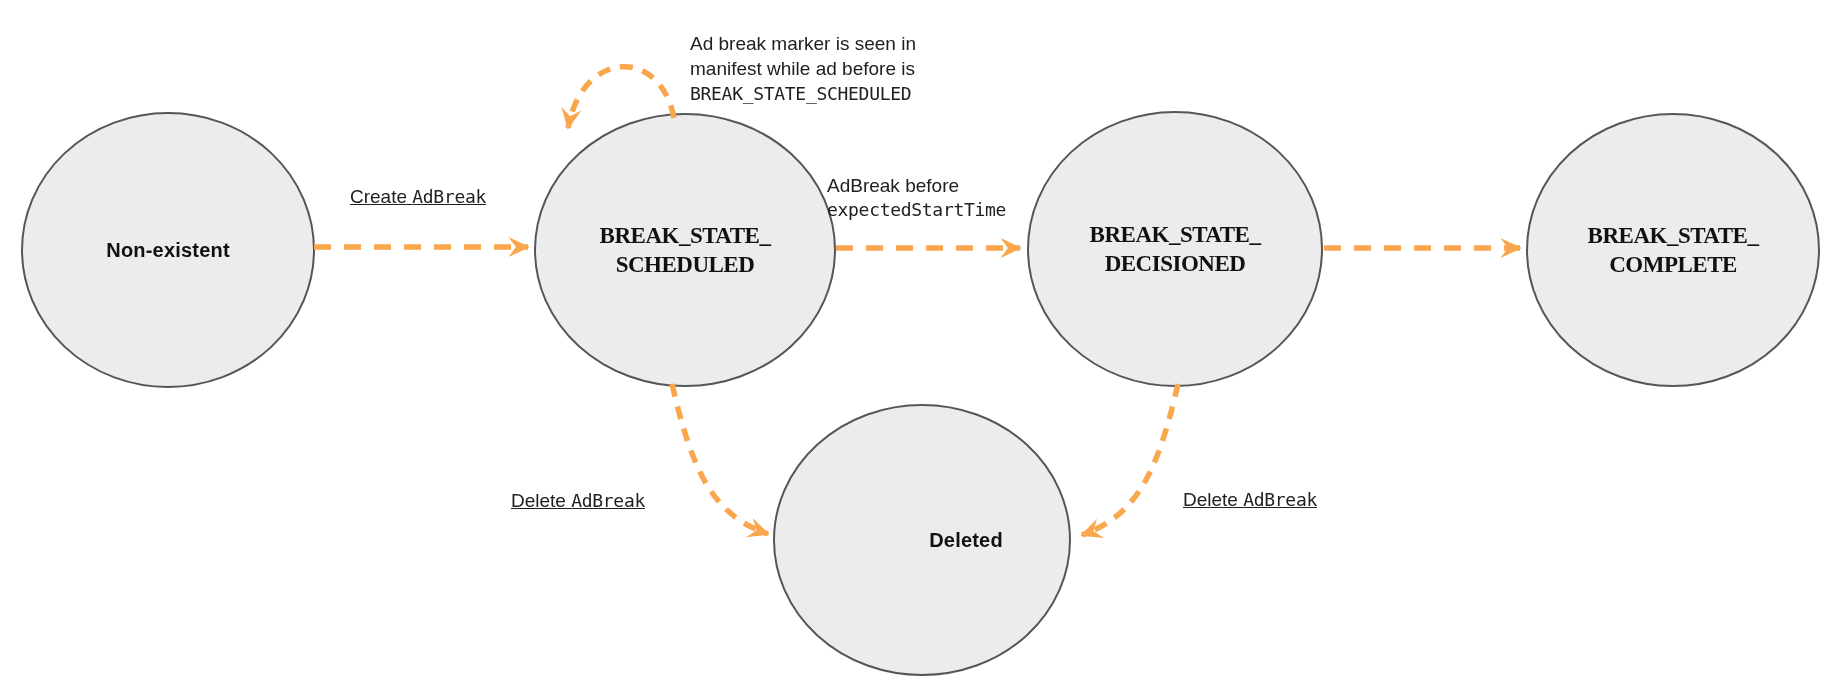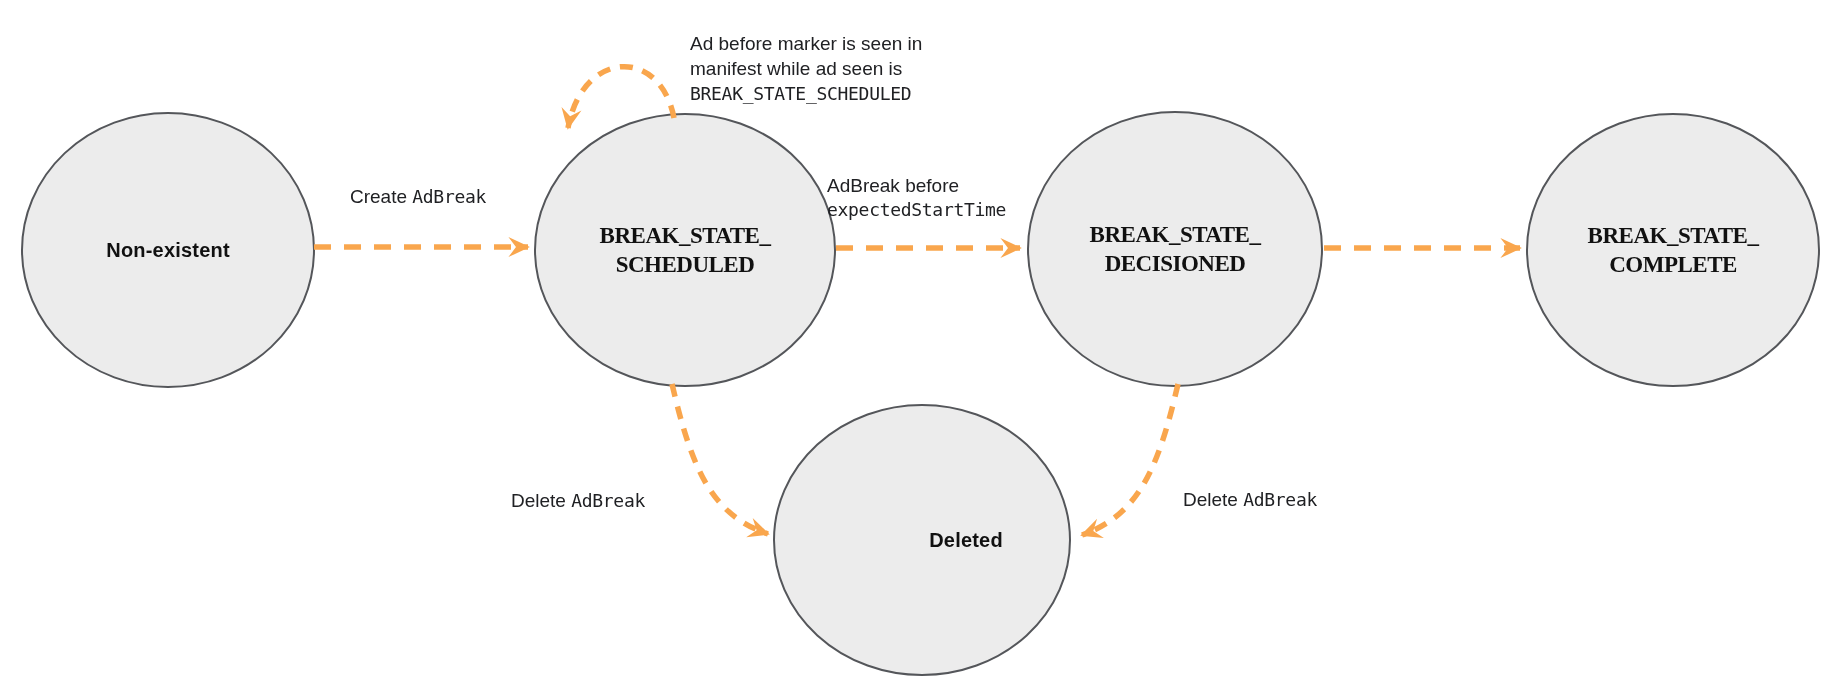--- a/index.html
+++ b/index.html
@@ -23,21 +23,21 @@
   path.edge{fill:none;stroke:var(--arrow);stroke-width:5.5;stroke-dasharray:17 13;}
   path.edge.curve{stroke-dasharray:13 10;}
   .arrowhead{fill:var(--arrow);}
 
   .label{position:absolute;transform:translate(-50%,-50%);text-align:center;white-space:nowrap;}
   .state-label{font-weight:bold;color:var(--state-text);}
   .state-sans{font-size:20px;letter-spacing:.2px;}
   .state-mono{font-family:Liberation Serif, serif;font-size:23px;line-height:29px;letter-spacing:-.5px;}
 
   .edge-label{position:absolute;font-size:19px;line-height:24px;color:var(--text);white-space:nowrap;}
-  .edge-label.centered{transform:translate(-50%,-50%);text-align:right;}
+  .edge-label.centered{transform:translate(-50%,-50%);text-align:right;text-decoration:underline;}
   .mono{font-family:"DejaVu Sans Mono",monospace;font-size:18px;letter-spacing:-.3px;}
   .note{line-height:25px;}
 </style>
 </head>
 <body>
 
 <div class="canvas">
 
   <svg class="layer" width="1844" height="687" viewBox="0 0 1844 687">
     <defs>
@@ -75,22 +75,22 @@
   <div class="label state-label state-mono" style="left:1673px;top:250px">
     <div>BREAK_STATE_</div>
     <div>COMPLETE</div>
   </div>
 
   <div class="label state-label state-sans" style="left:966px;top:540px">Deleted</div>
 
   <div class="edge-label centered" style="left:418px;top:197px"><span>Create </span><span class="mono">AdBreak</span></div>
 
   <div class="edge-label note" style="left:690px;top:31px">
-    <div>Ad before marker is seen in</div>
-    <div>manifest while ad seen is</div>
+    <div>Ad break marker is seen in</div>
+    <div>manifest while ad before is</div>
     <div class="mono">BREAK_STATE_SCHEDULED</div>
   </div>
 
   <div class="edge-label" style="left:827px;top:174px">
     <div>AdBreak before</div>
     <div class="mono">expectedStartTime</div>
   </div>
 
 
   <div class="edge-label centered" style="left:578px;top:501px"><span>Delete </span><span class="mono">AdBreak</span></div>

